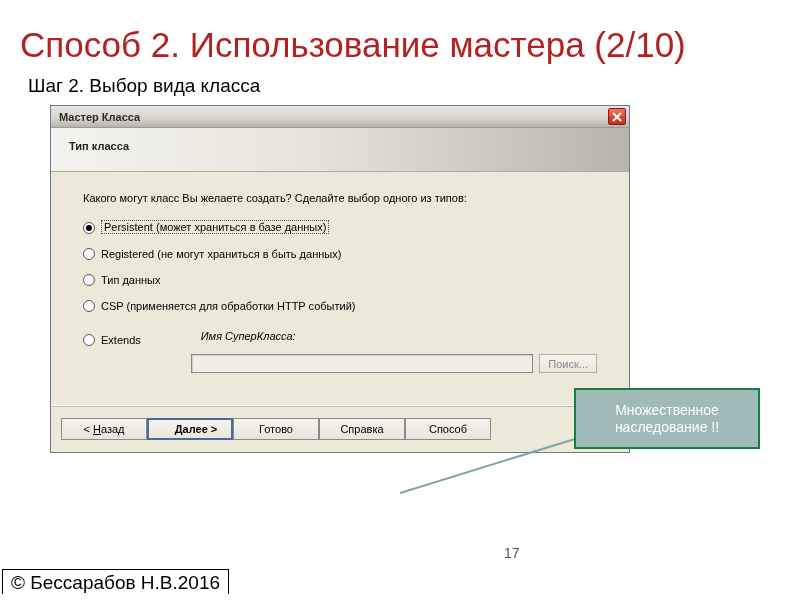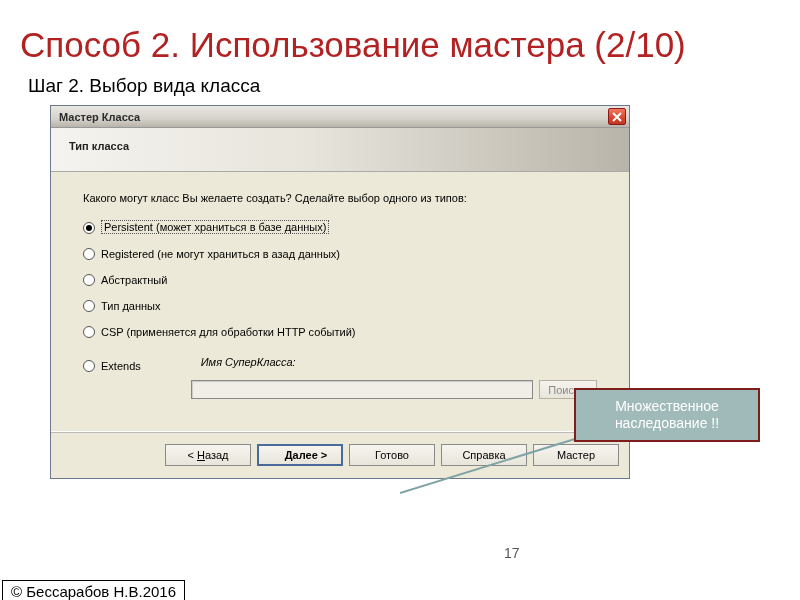--- a/index.html
+++ b/index.html
@@ -128,22 +128,20 @@
     border: 1px solid #b5b0a1;
     cursor: default;
       margin-right: 12px;
   }
   .btn-row {
     margin-top: 22px;
     border-top: 1px solid #fff;
     box-shadow: inset 0 1px 0 #bbb;
     padding: 12px 10px 12px 10px;
     display: flex;
-    justify-content: flex-end;
-    gap: 6px;
   }
   .wz-btn {
     width: 86px;
     height: 22px;
     font-size: 11px;
     background: linear-gradient(to bottom,#f6f4ee,#e8e5db);
     border: 1px solid #8a8a8a;
     color: #000;
     cursor: pointer;
   }
@@ -151,23 +149,23 @@
     border: 2px solid #4a6a9c;
     font-weight: bold;
     padding-left: 18px;
   }
   .u { text-decoration: underline; }
   .callout {
     position: absolute;
     top: 388px;
     left: 574px;
     width: 186px;
-    height: 54px;
+    height: 61px;
     background: #9fbab8;
-    border: 2px solid #7f1d1d;
+    border: 2px solid #15803d;
     display: flex;
     align-items: center;
     justify-content: center;
     color: #fff;
     font-size: 14px;
     text-align: center;
     line-height: 1.2;
   }
   .callout-line {
     position: absolute;
@@ -180,26 +178,26 @@
   .page-num {
     position: absolute;
     top: 545px;
     left: 460px;
     font-size: 14px;
     color: #555;
     margin-left: 44px;
   }
   .copyright {
     position: absolute;
-    bottom: 0;
+    bottom: 6px;
     left: 2px;
     border: 1px solid #000;
     border-bottom: none;
     padding: 2px 8px 0 8px;
-    font-size: 15px;
+    font-size: 19px;
     color: #000;
   }
 </style>
 </head>
 <body>
 
 <div class="slide-title">Способ 2. Использование мастера (2/10)</div>
 <div class="step-text">Шаг 2. Выбор вида класса</div>
 
 <div class="window">
@@ -214,25 +212,21 @@
   <div class="wizard-header">Тип класса</div>
   <div class="content">
     <div class="prompt">Какого могут класс Вы желаете создать? Сделайте выбор одного из типов:</div>
 
     <label class="radio-row">
       <input type="radio" class="radio" name="ct" checked="" style="">
       <span class="radio-label selected-label">Persistent  (может храниться в базе данных)</span>
     </label>
     <label class="radio-row">
       <input type="radio" class="radio" name="ct" style="">
-      <span class="radio-label">Registered  (не могут храниться в азад данных)</span>
-    </label>
-    <label class="radio-row">
-      <input type="radio" class="radio" name="ct" style="">
-      <span class="radio-label">Абстрактный</span>
+      <span class="radio-label">Registered  (не могут храниться в быть данных)</span>
     </label>
     <label class="radio-row">
       <input type="radio" class="radio" name="ct" style="">
       <span class="radio-label">Тип данных</span>
     </label>
     <label class="radio-row">
       <input type="radio" class="radio" name="ct" style="">
       <span class="radio-label">CSP  (применяется для обработки HTTP событий)</span>
     </label>
 
@@ -250,21 +244,21 @@
       <input type="text" class="sc-input" disabled="" style="">
       <button class="small-btn" disabled="">Поиск...</button>
     </div>
   </div>
 
   <div class="btn-row">
     <button class="wz-btn"><span>&lt; </span><span class="u">Н</span><span>азад</span></button>
     <button class="wz-btn default"><span class="u">Д</span><span>алее &gt;</span></button>
     <button class="wz-btn">Готово</button>
     <button class="wz-btn">Справка</button>
-    <button class="wz-btn">Мастер</button>
+    <button class="wz-btn">Способ</button>
   </div>
 </div>
 
 <svg class="callout-line">
   <line x1="0" y1="55" x2="178" y2="0" stroke="#7fa3a5" stroke-width="2"></line>
 </svg>
 
 <div class="callout">
   <div>
     <span>Множественное</span><br>

